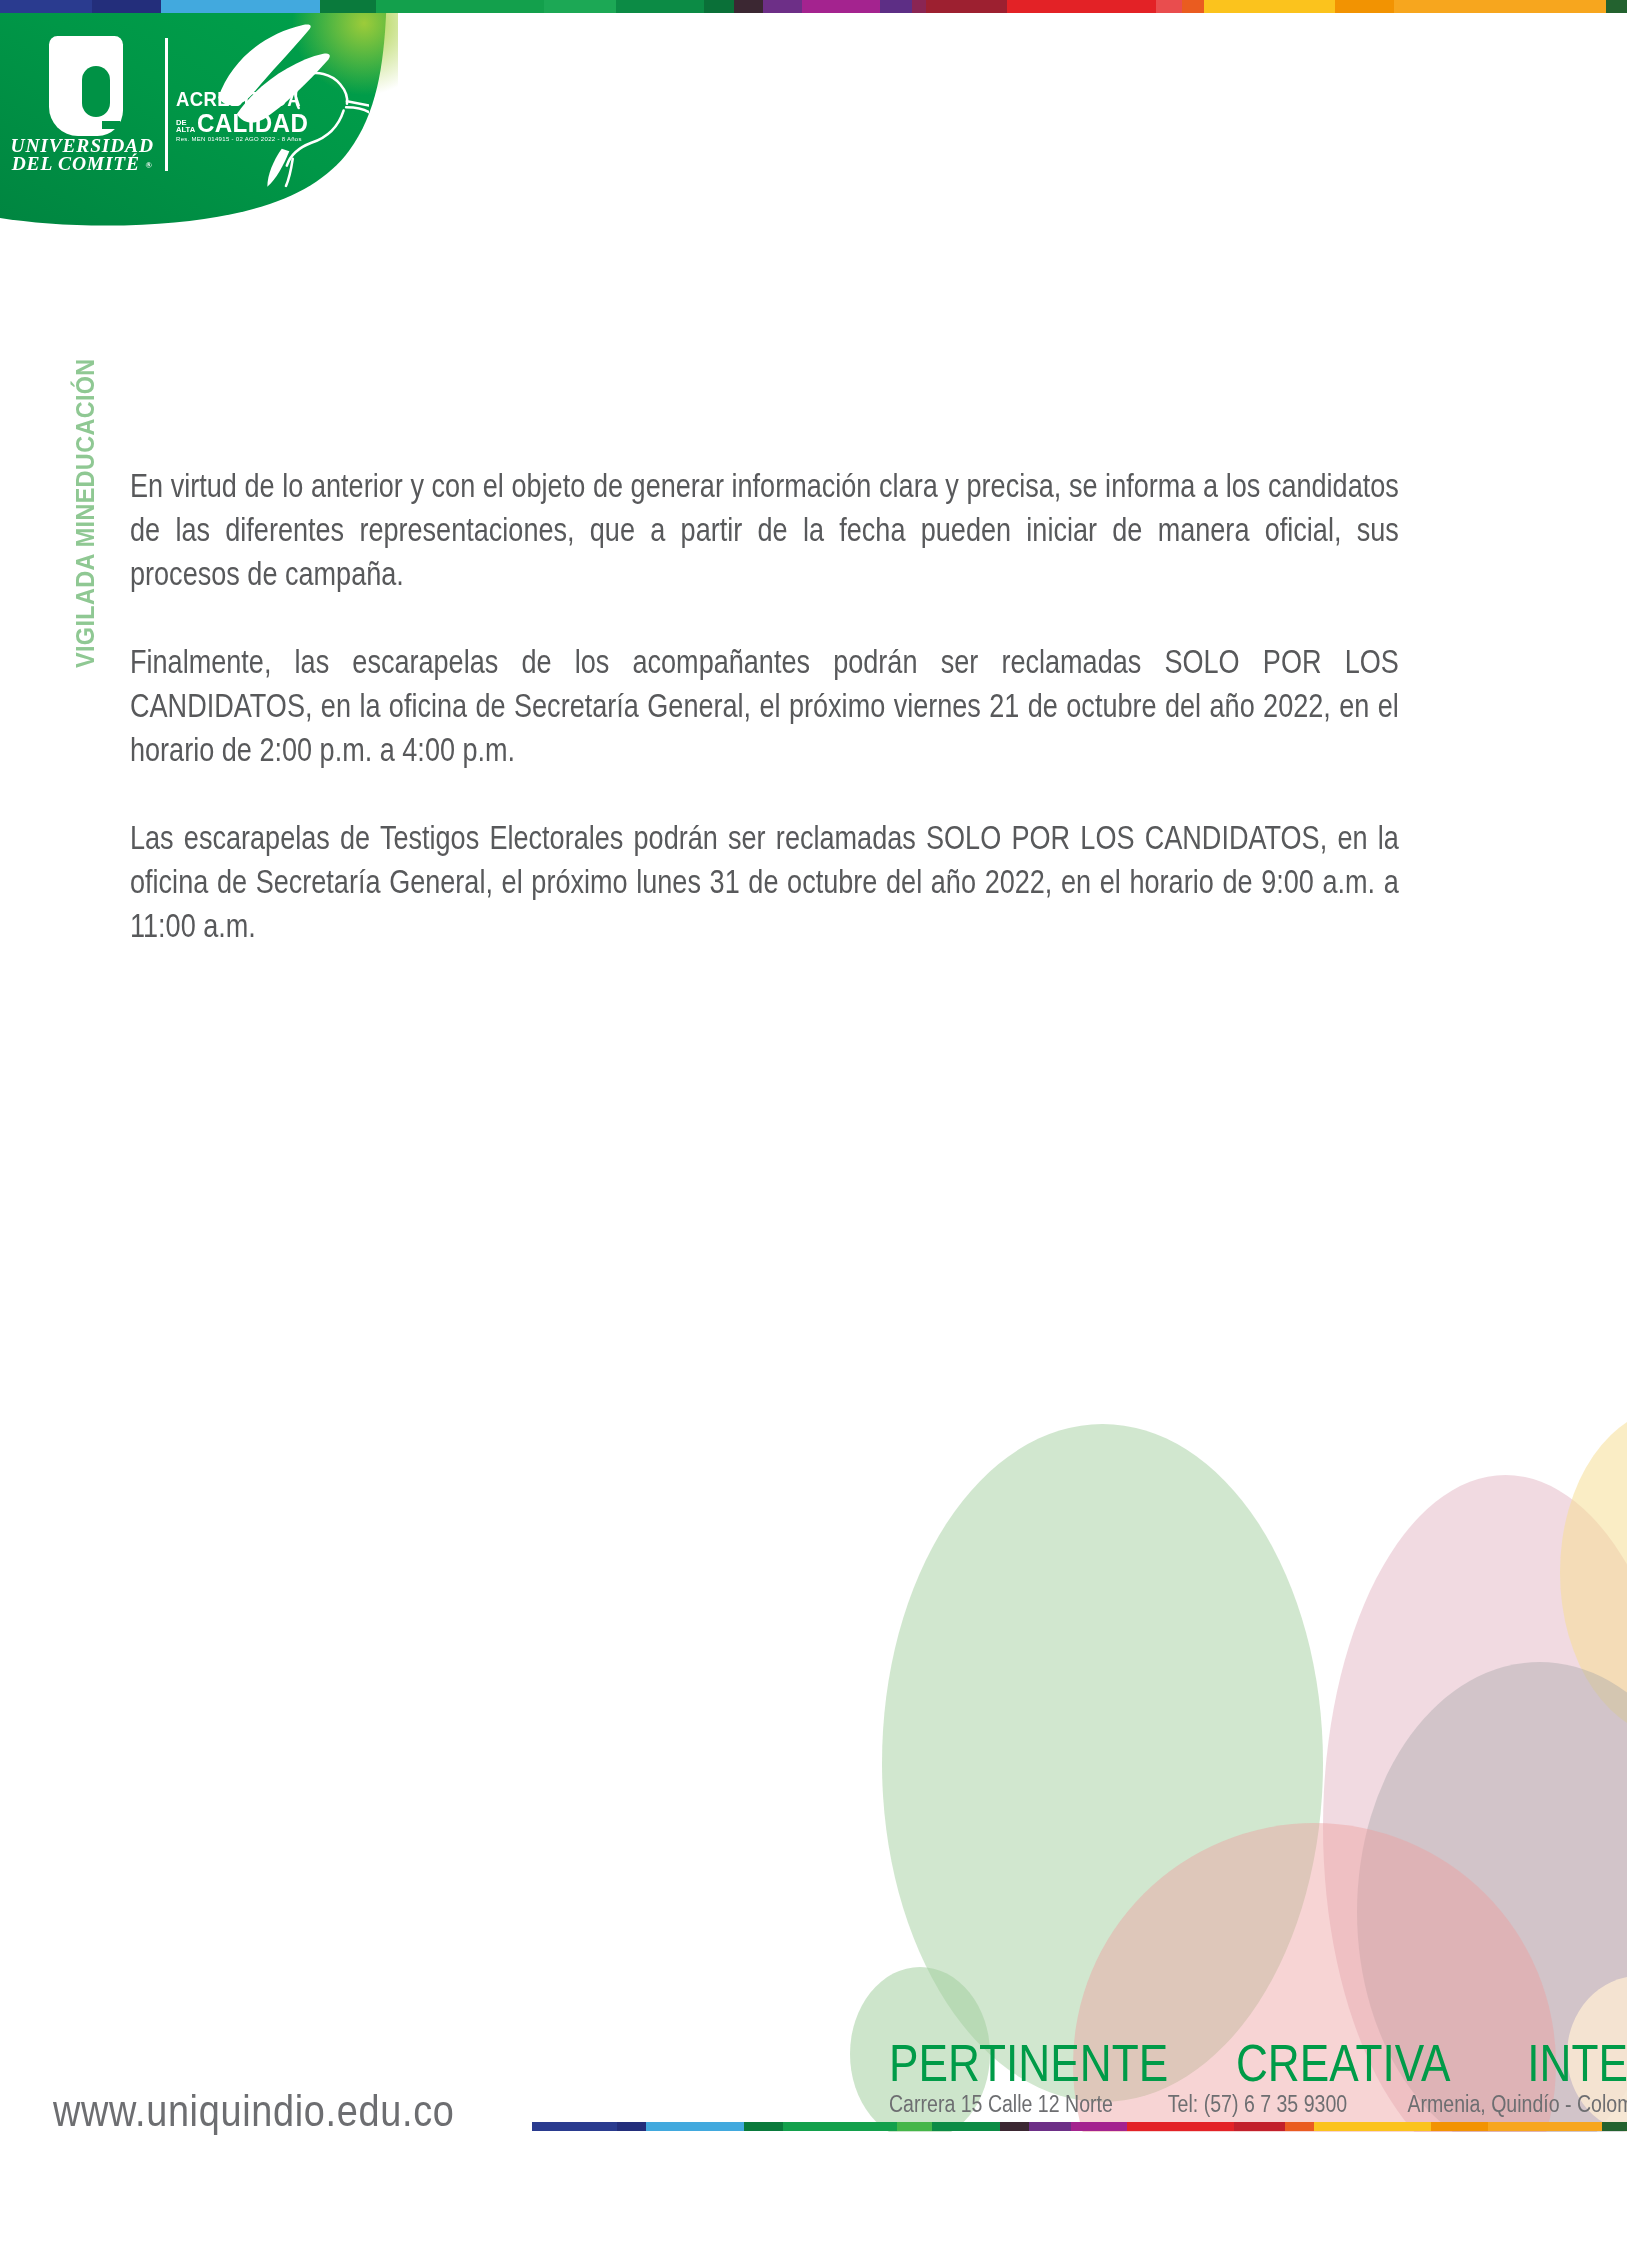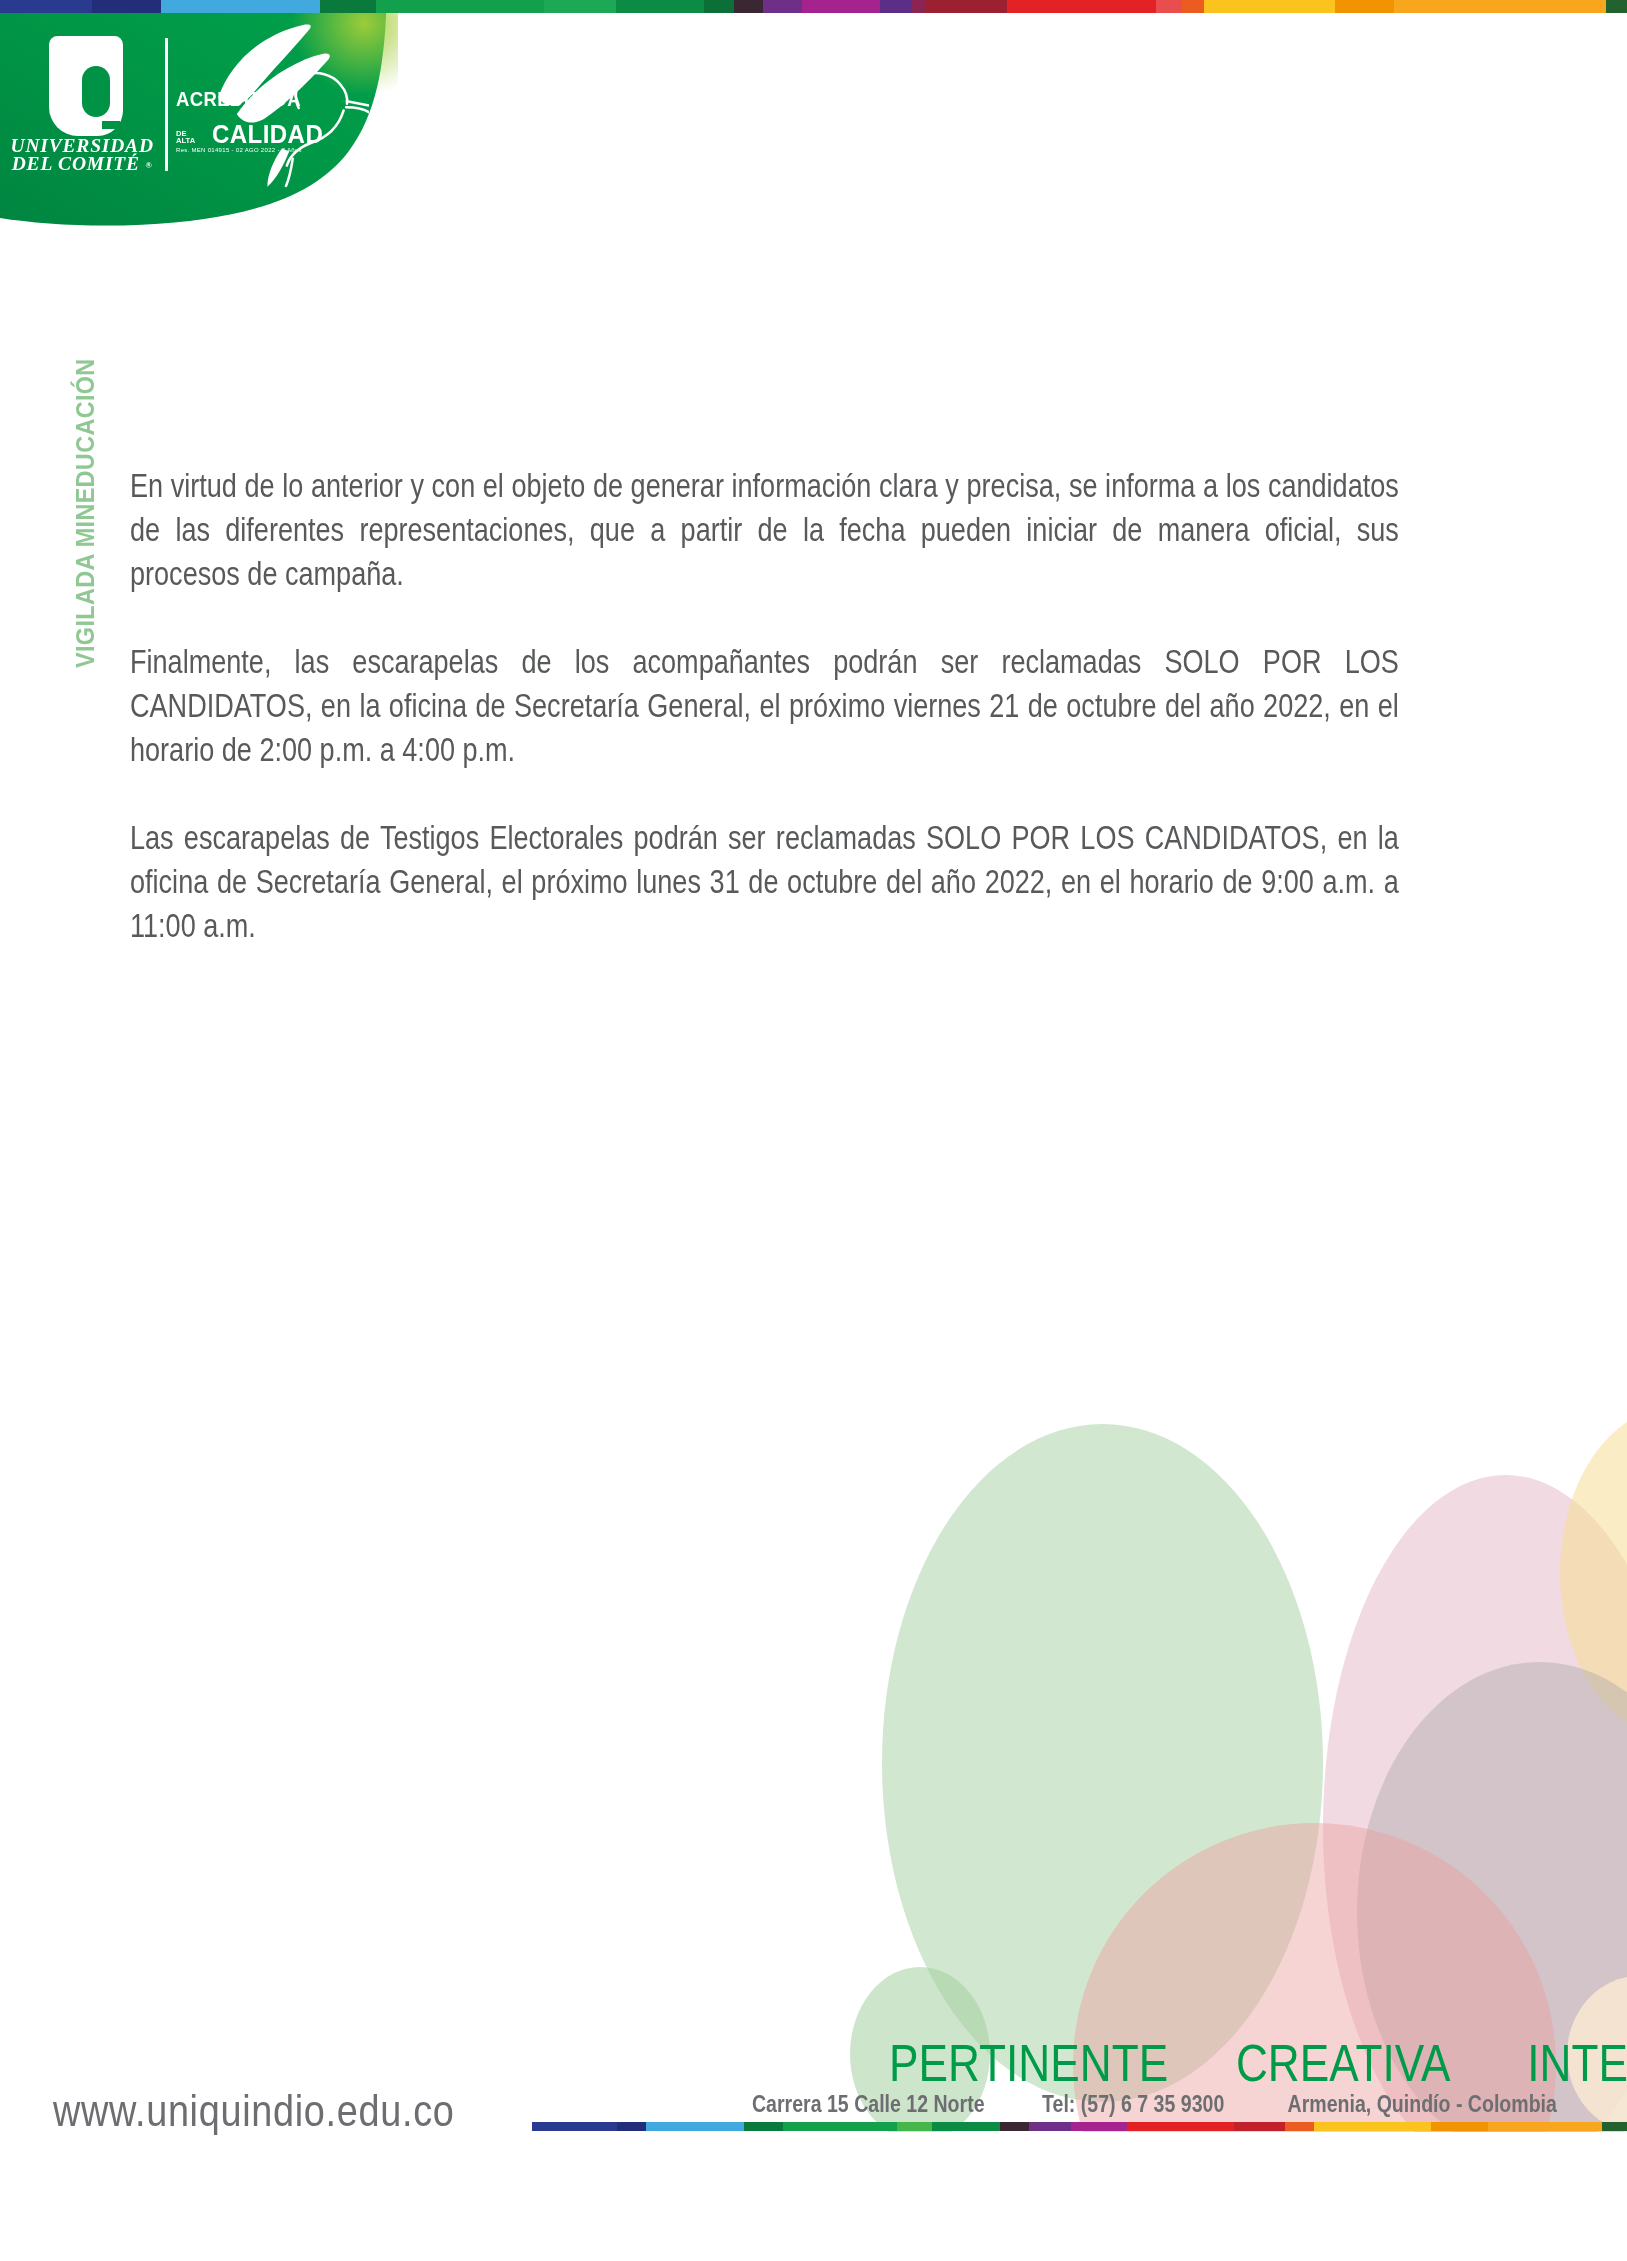--- a/index.html
+++ b/index.html
@@ -27,21 +27,21 @@
   .uq-mark{position:absolute;left:49px;top:23px;width:74px;height:100px;background:#fff;
            border-radius:8.5px 8.5px 25.4px 29px;}
   .uq-pill{position:absolute;left:33px;top:30px;width:28px;height:51px;background:#009245;border-radius:14.4px;}
   .uq-tail{position:absolute;left:53px;top:85px;width:18px;height:8.5px;background:#009245;}
   .uq-name{position:absolute;left:1.7px;top:124px;width:161px;text-align:center;color:#fff;
            font-family:"Liberation Serif",serif;font-weight:bold;font-size:19.5px;line-height:18px;letter-spacing:0.8px;font-style:italic;}
   .uq-name .rmark{font-size:8.5px;vertical-align:1.7px;}
   .uq-divider{position:absolute;left:165px;top:25.4px;width:2.5px;height:133px;background:#fff;}
   .accred{position:absolute;left:176px;top:75px;color:#fff;}
   .accred-l1{font-size:19.5px;font-weight:bold;letter-spacing:0.4px;transform:scaleX(.95);transform-origin:left;}
-  .accred-row{display:flex;align-items:flex-end;gap:17px;margin-top:13px;}
+  .accred-row{display:flex;align-items:flex-end;gap:2px;margin-top:2px;}
   .accred-dealta{font-size:7.6px;font-weight:bold;line-height:7.6px;}
   .accred-l2{font-size:25.4px;font-weight:bold;line-height:21px;letter-spacing:0.4px;transform:scaleX(.95);transform-origin:left;}
   .accred-res{font-size:6px;letter-spacing:0.3px;margin-top:2.5px;white-space:nowrap;}
   .hummingbird{position:absolute;left:208px;top:10.2px;width:161px;height:170px;}
 
   
   .title{position:absolute;left:410px;top:46px;border-left:3.4px solid #9A9C9E;padding-left:15.3px;height:144px;}
   .title .tline{font-size:54px;line-height:57px;font-weight:bold;color:#58595B;
                 transform:scaleX(.88);transform-origin:left top;white-space:nowrap;}
 
@@ -69,22 +69,22 @@
   .blob.b-cream  {left:1567px;top:1976px;width:144px;height:157px;background:rgba(250,233,210,.85);}
 
   
   .footer-right{position:absolute;left:889px;top:2043px;width:668px;z-index:5;}
   .slogan-row{display:flex;justify-content:space-between;align-items:flex-end;
               color:#009B48;font-size:52px;line-height:41px;font-weight:normal;}
   .slogan-row span{transform:scaleX(.85);white-space:nowrap;}
   .slogan-row span:nth-child(1){transform-origin:left;}
   .slogan-row span:nth-child(2){transform-origin:center;}
   .slogan-row span:nth-child(3){transform-origin:right;}
-  .address-row{display:flex;justify-content:flex-end;margin-top:7.6px;
-               color:#6D6E71;font-size:23px;line-height:24px;font-weight:bold;}
+  .address-row{display:flex;justify-content:flex-start;margin-top:7.6px;
+               color:#6D6E71;font-size:23px;line-height:24px;font-weight:normal;}
   .address-row span{transform:scaleX(.85);white-space:nowrap;}
   .address-row span:nth-child(1){transform-origin:left;}
   .address-row span:nth-child(2){transform-origin:center;}
   .address-row span:nth-child(3){transform-origin:right;}
 
   .website{position:absolute;left:53px;top:2087px;z-index:5;font-size:44px;line-height:47px;
            color:#6D6E71;letter-spacing:0.8px;transform:scaleX(.86);transform-origin:left top;
            text-decoration:none;white-space:nowrap;}
 
   .bottom-strip{position:absolute;left:532px;top:2122px;width:1095px;height:9.3px;z-index:6;

